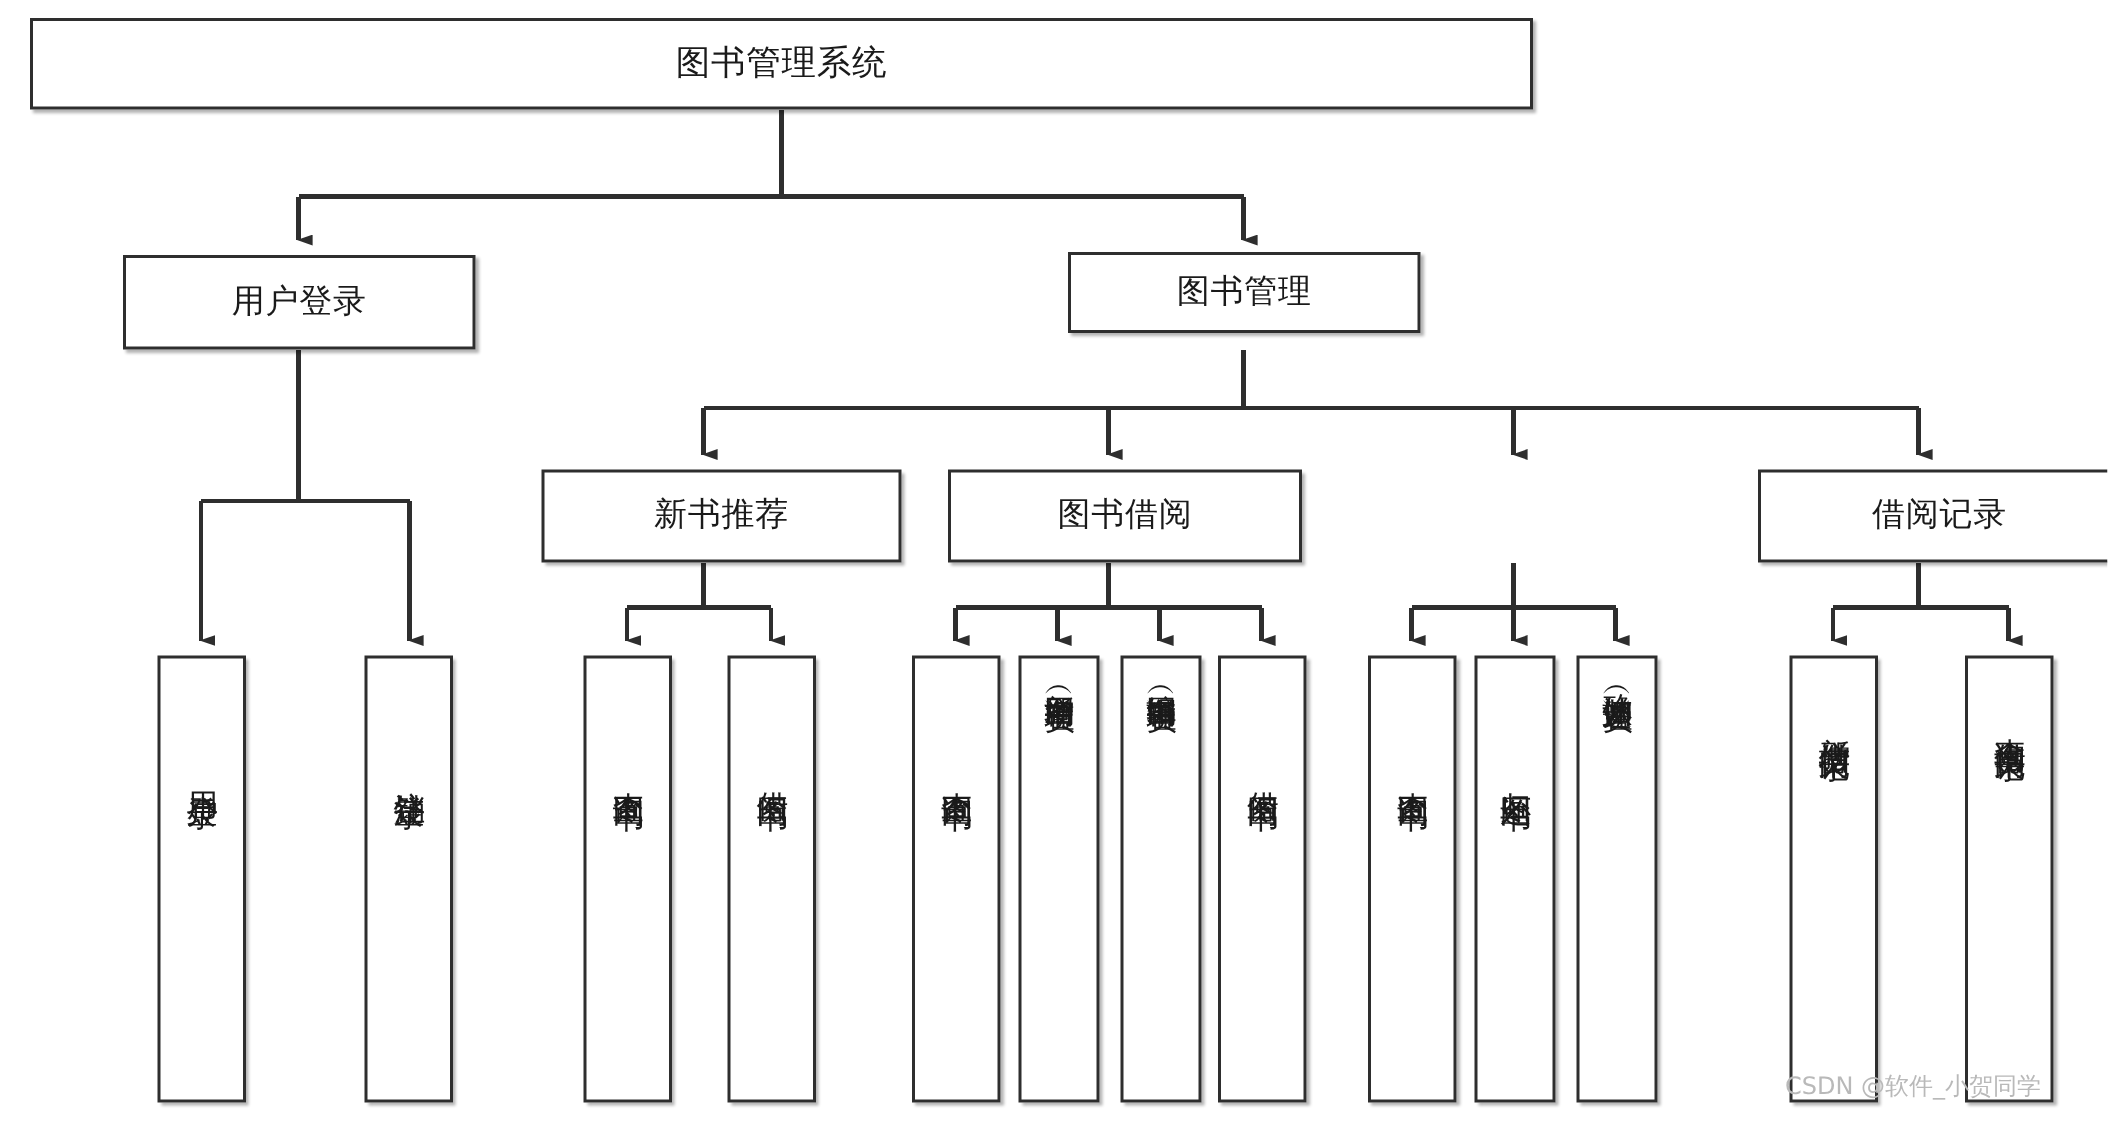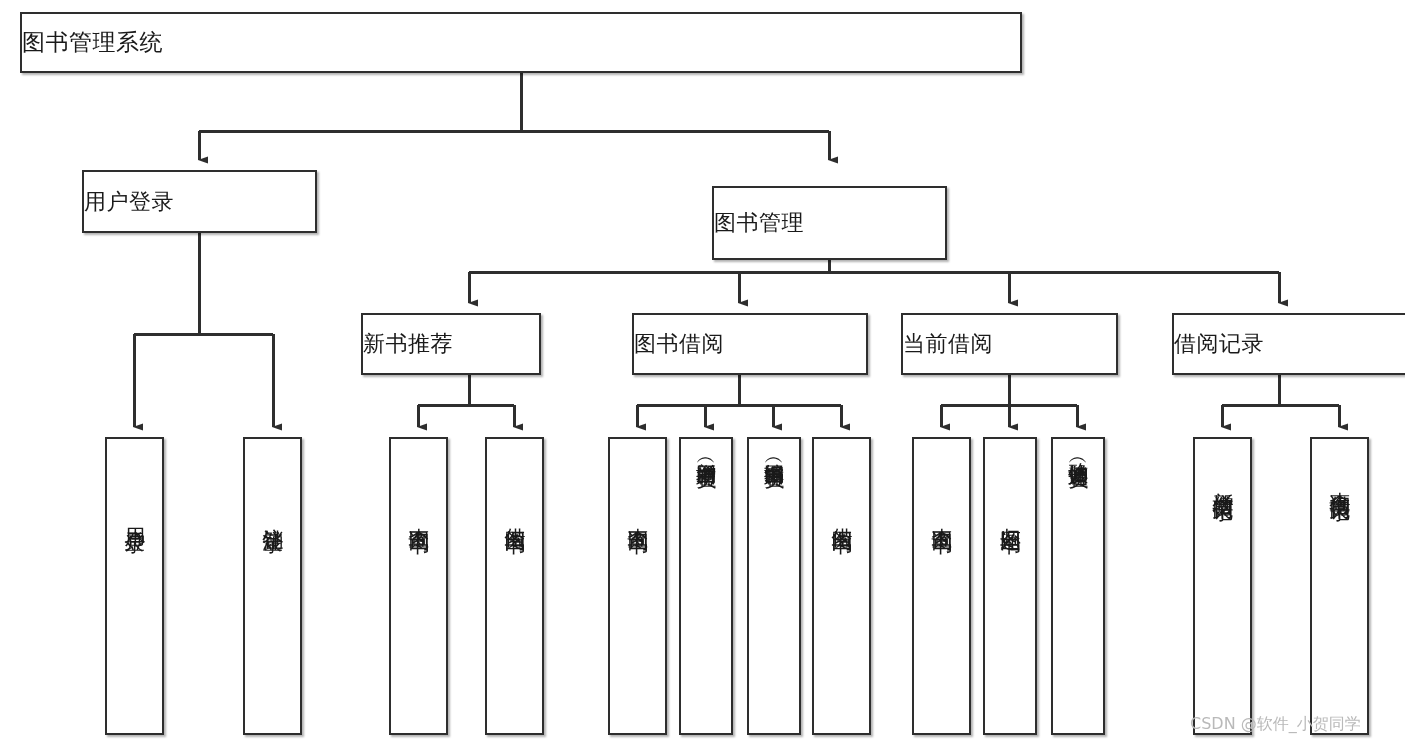--- a/index.html
+++ b/index.html
@@ -25,20 +25,21 @@
     height: 747px;
   }
   .node {
     position: absolute;
     box-sizing: border-box;
     border: 2px solid #2e2e2e;
     background: #ffffff;
     box-shadow: 2px 2px 2px rgba(0,0,0,0.30);
     display: flex;
     align-items: center;
+    justify-content: center;
     color: #1a1a1a;
     overflow: hidden;
   }
   .node .label {
     display: block;
     text-align: center;
     line-height: 1.15;
     white-space: nowrap;
   }
   
@@ -134,33 +135,30 @@
     </g>
   </svg>
 
   <div class="node h root" style="left:20px; top:12px; width:1002px; height:61px;">
     <span class="label">图书管理系统</span>
   </div>
 
   <div class="node h" style="left:82px; top:170px; width:235px; height:63px;">
     <span class="label">用户登录</span>
   </div>
-  <div class="node h" style="left:712px; top:186px; width:235px; height:74px;">
+  <div class="node h" style="left:712px; top:168px; width:235px; height:54px;">
     <span class="label">图书管理</span>
   </div>
 
-  <div class="node h" style="left:361px; top:313px; width:180px; height:62px;">
+  <div class="node h" style="left:361px; top:313px; width:240px; height:62px;">
     <span class="label">新书推荐</span>
   </div>
   <div class="node h" style="left:632px; top:313px; width:236px; height:62px;">
     <span class="label">图书借阅</span>
   </div>
-  <div class="node h" style="left:901px; top:313px; width:217px; height:62px;">
-    <span class="label">当前借阅</span>
-  </div>
   <div class="node h" style="left:1172px; top:313px; width:242px; height:62px;">
     <span class="label">借阅记录</span>
   </div>
 
   <div class="node v" style="left:105px; top:437px; width:59px; height:298px; padding-top:72px;">
     <span class="label">用户登录</span>
   </div>
   <div class="node v" style="left:243px; top:437px; width:59px; height:298px; padding-top:72px;">
     <span class="label">注销登录</span>
   </div>

